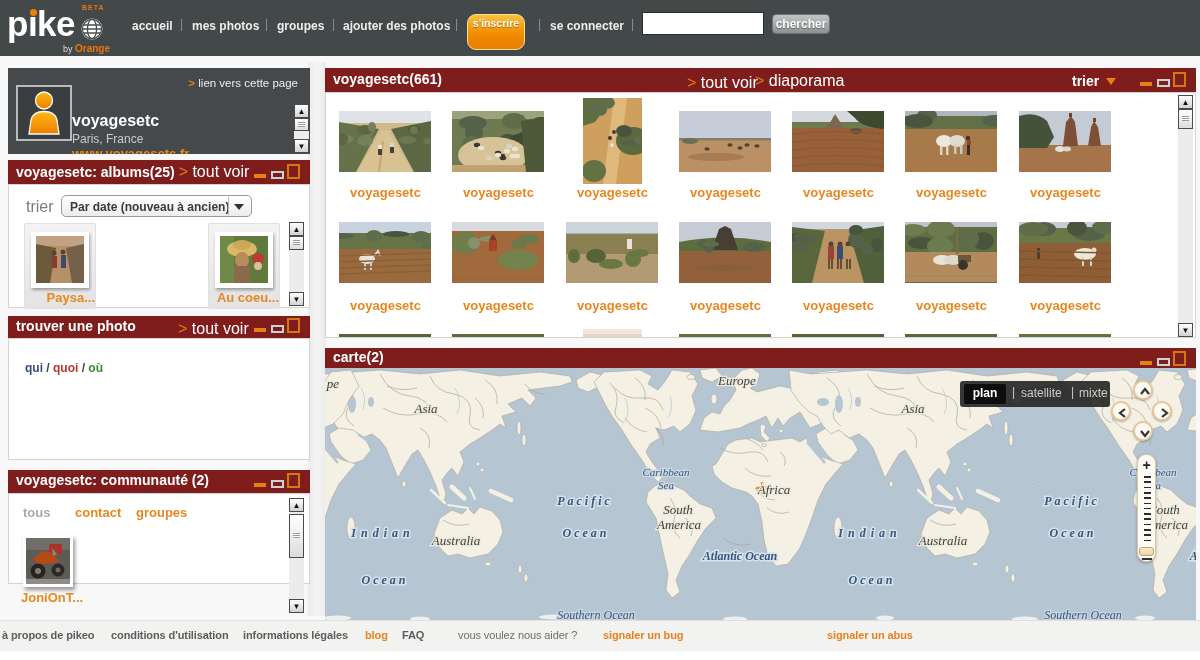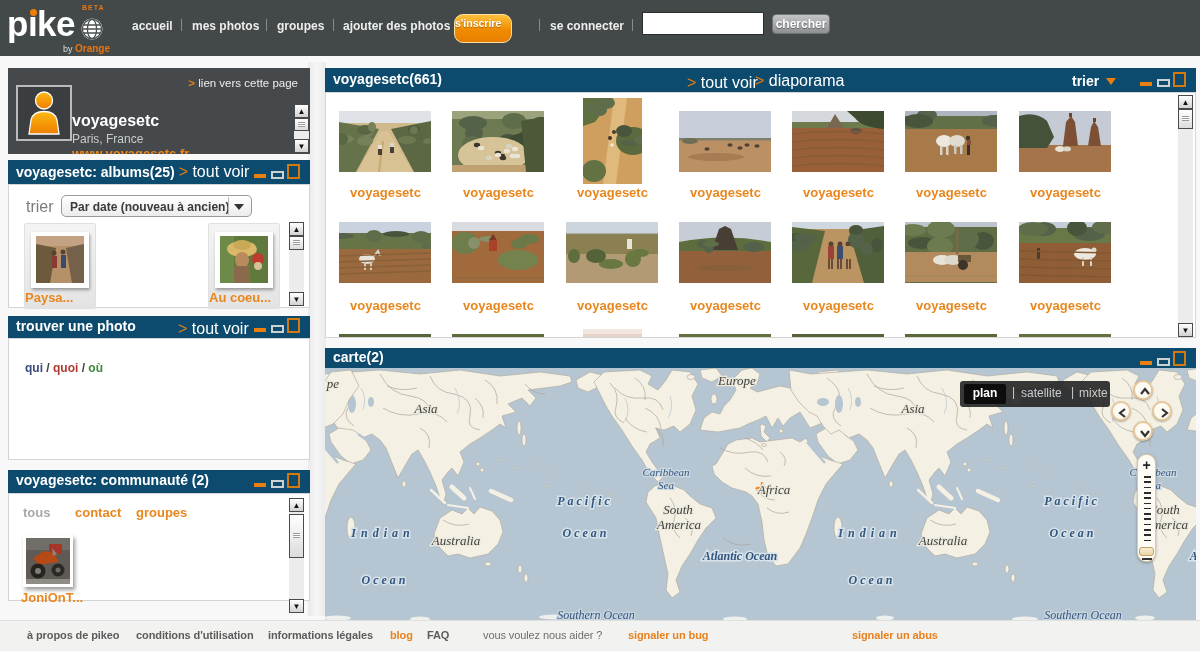--- a/index.html
+++ b/index.html
@@ -10,25 +10,25 @@
 #bgmain{position:absolute;left:0;top:56px;width:1200px;height:596px;background:#f7f8f7;}
 .logo{position:absolute;left:0;top:0;width:125px;height:56px;}
 .logotxt{position:absolute;left:7px;top:4px;font-size:35px;font-weight:bold;color:#fff;letter-spacing:-0.5px;}
 .logodot{position:absolute;left:30px;top:9px;width:7px;height:7px;border-radius:50%;background:#f07f05;}
 .beta{position:absolute;left:82px;top:4px;font-size:7px;line-height:7px;font-weight:bold;color:#e87511;letter-spacing:1px;}
 .byorange{position:absolute;left:63px;top:43px;font-size:9px;color:#ddd;}
 .byorange b{color:#e87511;font-size:10px;}
 #nav{position:absolute;left:120px;top:0;height:56px;color:#eee;font-size:12px;font-weight:bold;}
 #nav span.lnk{position:absolute;top:19px;white-space:nowrap;}
 #nav span.sep{position:absolute;top:17px;color:#8b9192;font-weight:normal;}
-#inscr{position:absolute;left:334px;top:14px;width:58px;height:29px;border-radius:9px;background:linear-gradient(#fdc13c,#f08c00 55%,#e87e00);border:1px solid #fbe0a0;color:#fff;font-size:10.5px;font-weight:bold;line-height:17px;text-shadow:0 1px 1px #b05e00;}
+#inscr{position:absolute;left:347px;top:14px;width:58px;height:36px;border-radius:9px;background:linear-gradient(#fdc13c,#f08c00 55%,#e87e00);border:1px solid #fbe0a0;color:#fff;font-size:10.5px;font-weight:bold;text-align:center;line-height:17px;text-shadow:0 1px 1px #b05e00;}
 #sbox{position:absolute;left:522px;top:12px;width:122px;height:23px;background:#fff;border:1px solid #2a2d2e;}
 #cherch{position:absolute;left:652px;top:14px;width:58px;height:20px;border-radius:4px;background:linear-gradient(#c2c4c6,#8e9192);border:1px solid #6f7374;color:#fff;font-size:12px;font-weight:bold;text-align:center;line-height:18px;text-shadow:0 1px 1px #5c5f60;}
 
-.phead{position:absolute;background:#0c4a6e;color:#fff;}
+.phead{position:absolute;background:#7f1d1d;color:#fff;}
 .ptitle{position:absolute;left:8px;font-weight:bold;font-size:14px;white-space:nowrap;}
 .tv{font-size:16px;font-weight:normal;color:#fff;}
 .tv i{font-style:normal;color:#e87f10;}
 .wc{position:absolute;right:10px;bottom:5px;width:46px;height:17px;}
 .wc .d{position:absolute;left:0;bottom:1px;width:12px;height:4px;background:#e87f10;}
 .wc .r{position:absolute;left:17px;bottom:0;width:13px;height:8px;border:2px solid #ccd1d2;}
 .wc .s{position:absolute;left:33px;bottom:0;width:13px;height:15px;border:2px solid #d3790f;}
 .pbody{position:absolute;background:#fff;border:1px solid #d4d4d4;}
 
 .sb{position:absolute;width:15px;}
@@ -45,32 +45,32 @@
 #av{position:absolute;left:8px;top:17px;width:56px;height:56px;border:2px solid #b9bcbc;background:#3a3e40;}
 #prof .uname{position:absolute;left:64px;top:44px;font-size:16px;font-weight:bold;color:#fff;}
 #prof .uloc{position:absolute;left:64px;top:64px;font-size:12px;color:#c9cccc;}
 #prof .usite{position:absolute;left:64px;top:78px;font-size:13px;font-weight:bold;color:#e8871e;text-decoration:underline;}
 
 #albhead{left:8px;top:160px;width:302px;height:24px;}
 #albbody{left:8px;top:184px;width:302px;height:124px;}
 #trohead{left:8px;top:316px;width:302px;height:22px;}
 #trobody{left:8px;top:338px;width:302px;height:122px;}
 #comhead{left:8px;top:470px;width:302px;height:23px;}
-#combody{left:8px;top:493px;width:302px;height:108px;}
+#combody{left:8px;top:493px;width:302px;height:91px;}
 
 #trier{position:absolute;left:17px;top:13px;font-size:16px;color:#7b7b7b;}
 #dd{position:absolute;left:52px;top:10px;width:191px;height:22px;background:linear-gradient(#fff,#ececec);border:1px solid #9a9a9a;border-radius:5px;}
 #dd .t{position:absolute;left:8px;top:4px;font-size:12px;font-weight:bold;color:#3a3a3a;white-space:nowrap;}
 #dd .sep{position:absolute;right:22px;top:1px;height:18px;border-left:1px solid #bbb;}
 #dd .ar{position:absolute;right:7px;top:8px;width:0;height:0;border:5px solid transparent;border-top:6px solid #333;}
 
 .acard{position:absolute;top:38px;width:72px;height:86px;background:linear-gradient(#f4f4f4,#e3e3e3);border:1px solid #e0e0e0;border-radius:2px;}
 .aframe{position:absolute;left:6px;top:8px;width:58px;height:56px;background:#fff;box-shadow:1px 2px 3px rgba(0,0,0,0.35);}
 .aph{position:absolute;left:5px;top:4px;width:48px;height:47px;overflow:hidden;}
-.alab{position:absolute;left:0;bottom:3px;width:100%;text-align:left;font-size:13px;font-weight:bold;color:#e8871e;}
+.alab{position:absolute;left:0;bottom:3px;width:100%;text-align:right;font-size:13px;font-weight:bold;color:#e8871e;}
 
 #qqo{position:absolute;left:16px;top:22px;font-size:12px;font-weight:bold;}
 
 .tab{position:absolute;top:11px;font-size:13px;font-weight:bold;}
 #moto{position:absolute;left:14px;top:41px;width:50px;height:52px;background:#fff;box-shadow:2px 3px 4px rgba(0,0,0,0.4);}
 #moto svg{position:absolute;left:3px;top:3px;}
 #jlab{position:absolute;left:12px;top:96px;font-size:13px;font-weight:bold;color:#e8871e;}
 
 #phhead{left:325px;top:68px;width:871px;height:24px;}
 #phbody{left:325px;top:92px;width:871px;height:246px;overflow:hidden;}
@@ -88,21 +88,21 @@
 #mtype .s2{position:absolute;left:111px;top:4px;}
 #mtype .mx{position:absolute;left:119px;top:5px;}
 .navc{position:absolute;width:20px;height:20px;border-radius:50%;background:#fdfaf3;border:2px solid #e8c89a;box-shadow:0 1px 2px rgba(0,0,0,0.3);color:#333;font-size:11px;font-weight:bold;text-align:center;line-height:18px;}
 #zslider{position:absolute;left:812px;top:86px;width:19px;height:108px;background:#fdfbf4;border:1px solid #d8c8a6;border-radius:9px;box-shadow:0 1px 3px rgba(0,0,0,0.3);}
 #zslider .plus{position:absolute;left:0;top:2px;width:100%;text-align:center;font-size:14px;font-weight:bold;color:#222;}
 #zslider .ticks{position:absolute;left:6px;top:21px;width:7px;height:69px;background:repeating-linear-gradient(#2b2b2b 0 1.6px,transparent 1.6px 5.3px);}
 #zslider .hand{position:absolute;left:1px;top:92px;width:15px;height:9px;background:linear-gradient(#f8ecd0,#ecd6a8);border:1px solid #c0a267;border-radius:3px;}
 #zslider .minus{position:absolute;left:4px;top:103px;width:10px;height:2px;background:#333;}
 
 #foot{position:absolute;left:0;top:620px;width:1200px;height:31px;background:#f2f2f0;border-top:1px solid #e0e0de;font-size:11px;letter-spacing:-0.1px;font-weight:bold;color:#5c5c5c;}
-#foot span{position:absolute;top:8px;white-space:nowrap;margin-left:25px;}
+#foot span{position:absolute;top:8px;white-space:nowrap;}
 #foot .o{color:#e8821e;}
 #foot .n{font-weight:normal;color:#6e6e6e;}
 </style>
 </head>
 <body>
 <div id="bgmain"></div>
 <div style="position:absolute;left:308px;top:62px;width:18px;height:554px;background:linear-gradient(90deg,#e9eae9,#f4f5f4 50%,#e9eae9)"></div>
 <div id="hdr">
   <div class="logo">
     <span class="logotxt">pıke</span>

